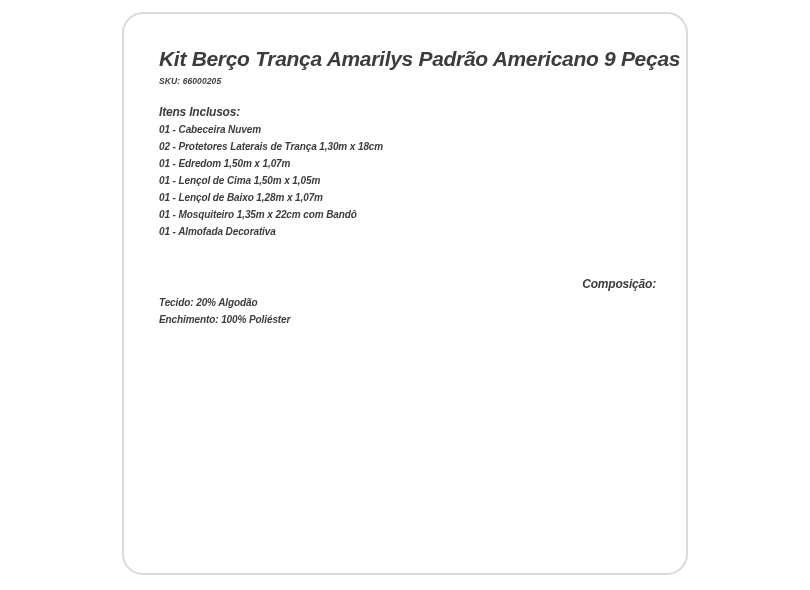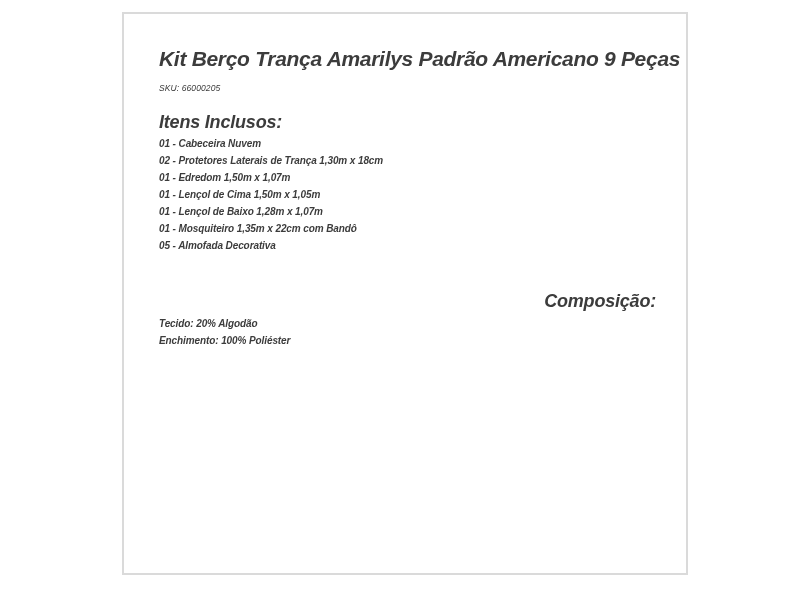--- a/index.html
+++ b/index.html
@@ -1,15 +1,15 @@
 <!DOCTYPE html>
 <html><head>
 <meta charset="utf-8">
 <style>
-  * { margin: 0; padding: 0; box-sizing: border-box; }
+  * { margin: 0; padding: 0; box-sizing: border-box; border-radius: 21px; }
   html, body {
     width: 810px;
     height: 590px;
     background: #ffffff;
     font-family: "Liberation Sans", sans-serif;
     overflow: hidden;
   }
   .page {
     position: relative;
     width: 810px;
@@ -32,26 +32,26 @@
   }
   .title {
     font-size: 21px;
     font-weight: 700;
     letter-spacing: -0.3px;
     line-height: 1.1;
     white-space: nowrap;
   }
   .sku {
     font-size: 8.5px;
-    font-weight: 400;
-    margin-top: 13px;
+    font-weight: 700;
+    margin-top: 6px;
     letter-spacing: 0.1px;
   }
   .section-heading {
-    font-size: 18px;
+    font-size: 12px;
     font-weight: 700;
     letter-spacing: -0.2px;
   }
   .items-heading { margin-top: 19px; }
   .items-list { margin-top: 2px; }
   .line {
     font-size: 10px;
     line-height: 17px;
     font-weight: 600;
     letter-spacing: -0.1px;
@@ -73,21 +73,21 @@
 
       <div class="section-heading items-heading">Itens Inclusos:</div>
 
       <div class="items-list">
         <div class="line">01 - Cabeceira Nuvem</div>
         <div class="line">02 - Protetores Laterais de Trança 1,30m x 18cm</div>
         <div class="line">01 - Edredom 1,50m x 1,07m</div>
         <div class="line">01 - Lençol de Cima 1,50m x 1,05m</div>
         <div class="line">01 - Lençol de Baixo 1,28m x 1,07m</div>
         <div class="line">01 - Mosquiteiro 1,35m x 22cm com Bandô</div>
-        <div class="line">05 - Almofada Decorativa</div>
+        <div class="line">01 - Almofada Decorativa</div>
       </div>
 
       <div class="section-heading composition-heading">Composição:</div>
 
       <div class="composition-list">
         <div class="line">Tecido: 20% Algodão</div>
         <div class="line">Enchimento: 100% Poliéster</div>
       </div>
 
     </div>

